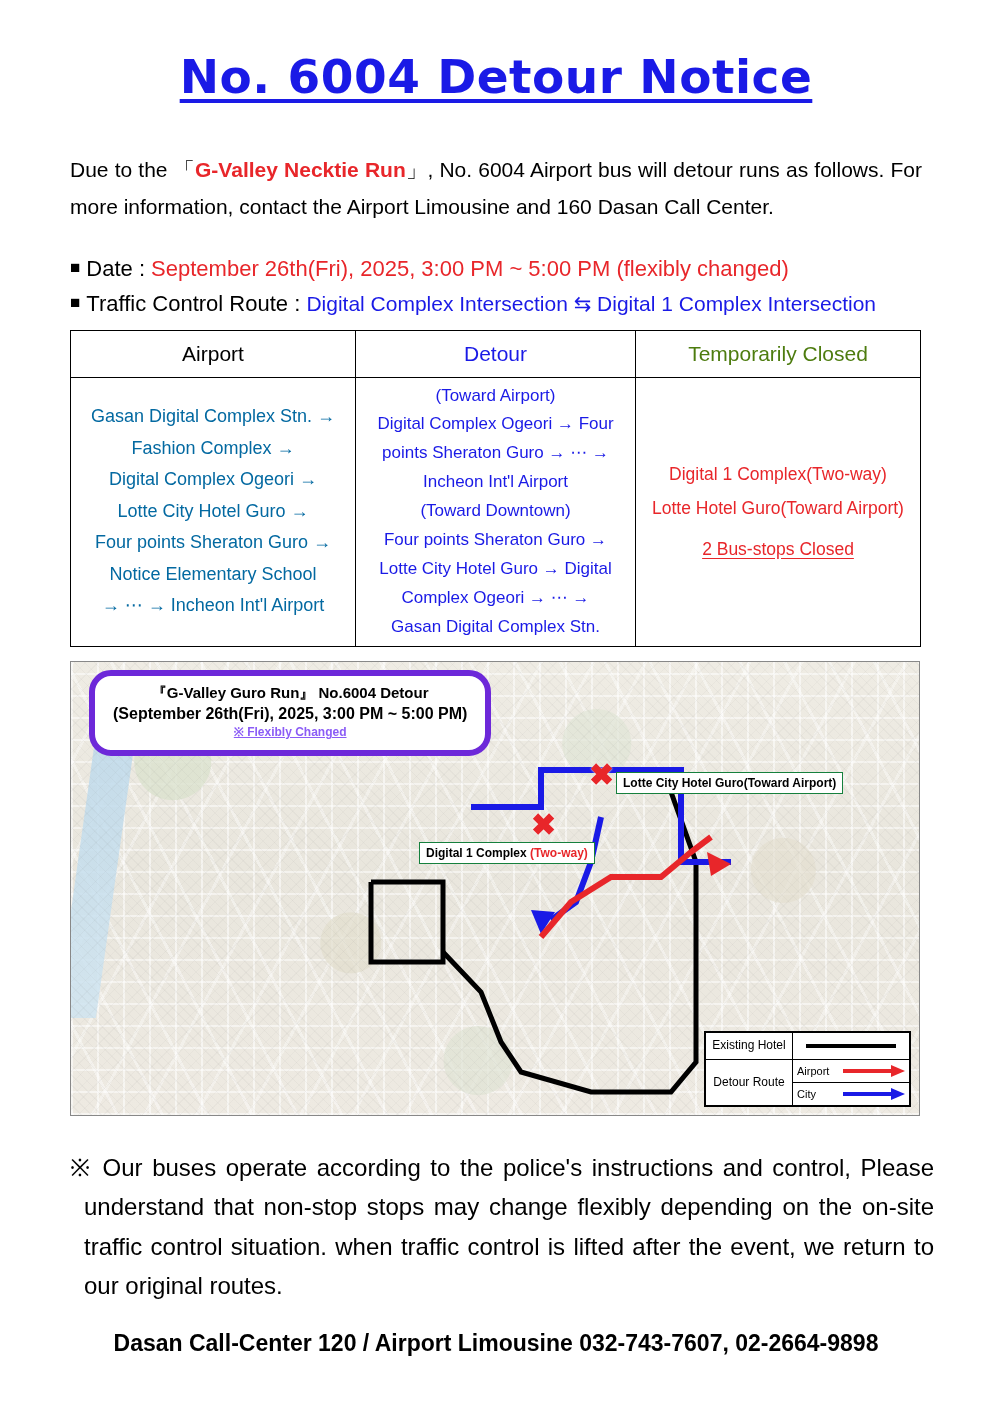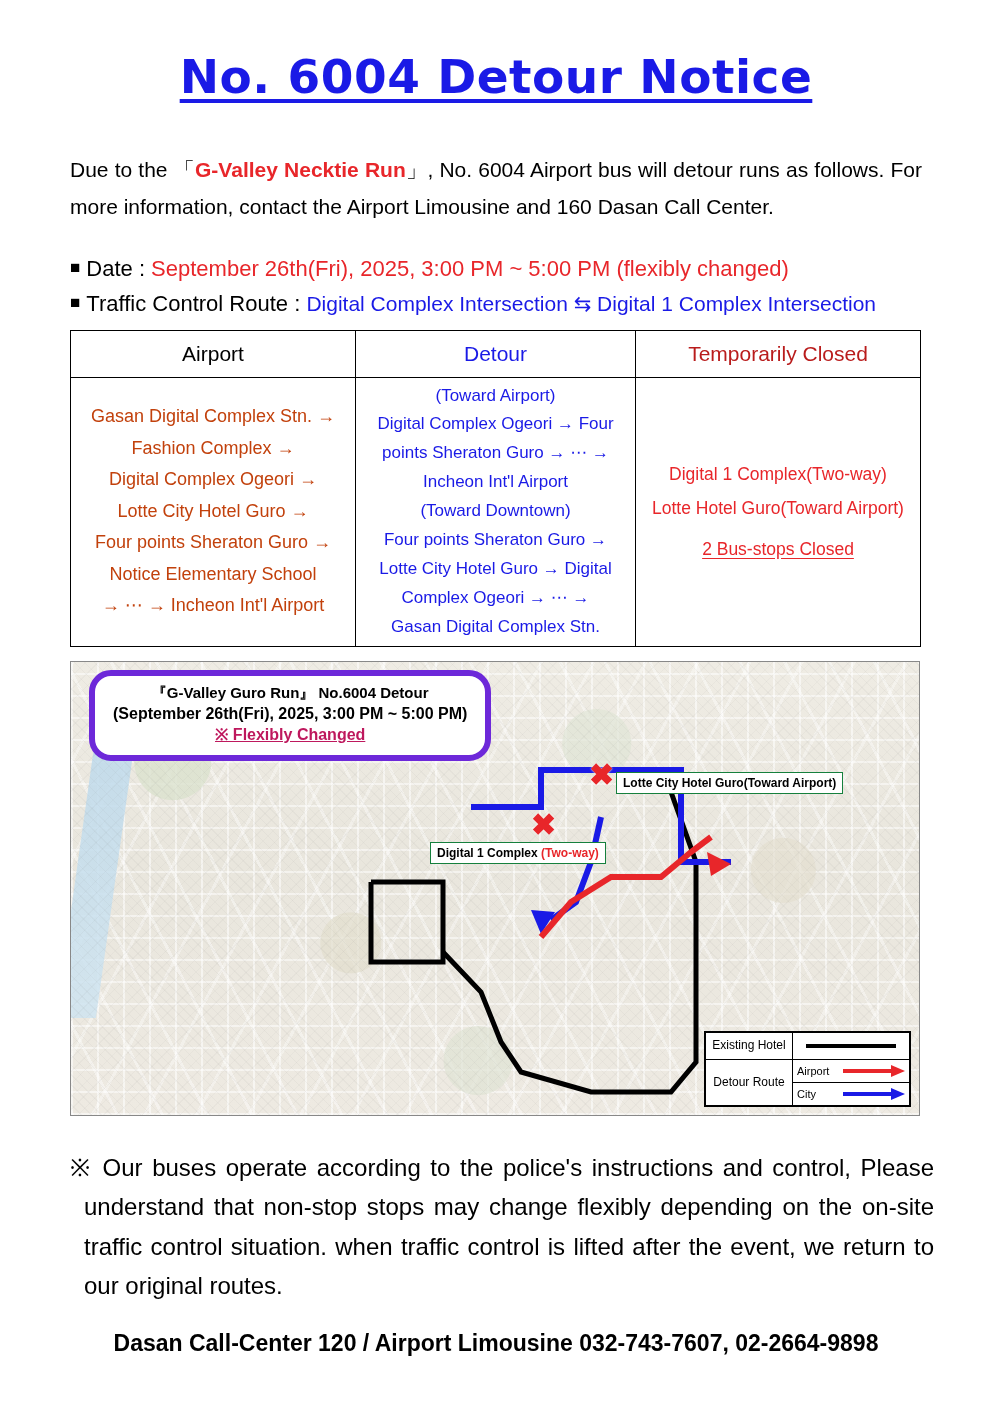--- a/index.html
+++ b/index.html
@@ -78,25 +78,25 @@
     text-align: center;
     padding: 4px 6px;
   }
   table.main th {
     font-size: 21px;
     font-weight: normal;
     height: 38px;
   }
   th.present { color: #000; }
   th.detour { color: #1a1ae6; }
-  th.closed { color: #b91c1c; }
+  th.closed { color: #4d7c0f; }
   td.present-cell {
     font-size: 18px;
     line-height: 1.75;
-    color: #c2410c;
+    color: #0369a1;
     padding: 10px 8px;
   }
   td.detour-cell {
     font-size: 17px;
     line-height: 1.7;
     color: #1a1ae6;
     padding: 8px 6px;
   }
   td.closed-cell {
     font-size: 17.5px;
@@ -156,34 +156,34 @@
     background: #fff;
     border: 6px solid #6d28d9;
     border-radius: 22px;
     padding: 7px 18px 9px 18px;
     text-align: center;
     line-height: 1.35;
     z-index: 6;
   }
   .map-label-box .l1 { font-size: 15px; font-weight: bold; color: #000; }
   .map-label-box .l2 { font-size: 16px; font-weight: bold; color: #000; }
-  .map-label-box .l3 { font-size: 16px; font-weight: bold; color: #be185d; text-decoration: underline; }
+  .map-label-box .l3 { font-size: 12px; font-weight: bold; color: #8b5cf6; text-decoration: underline; }
   .map-callout {
     position: absolute;
     background: #fff;
     border: 1px solid #15803d;
     font-size: 12px;
     font-weight: bold;
     padding: 3px 6px;
     white-space: nowrap;
     z-index: 7;
   }
   .map-callout .red { color: #e8262a; }
   .callout-lotte { left: 545px; top: 110px; }
-  .callout-d1 { left: 359px; top: 180px; }
+  .callout-d1 { left: 348px; top: 180px; }
   .xmark {
     position: absolute;
     color: #e8262a;
     font-size: 30px;
     font-weight: bold;
     line-height: 1;
     z-index: 8;
     text-shadow: 0 0 2px #fff;
   }
   .legend {

